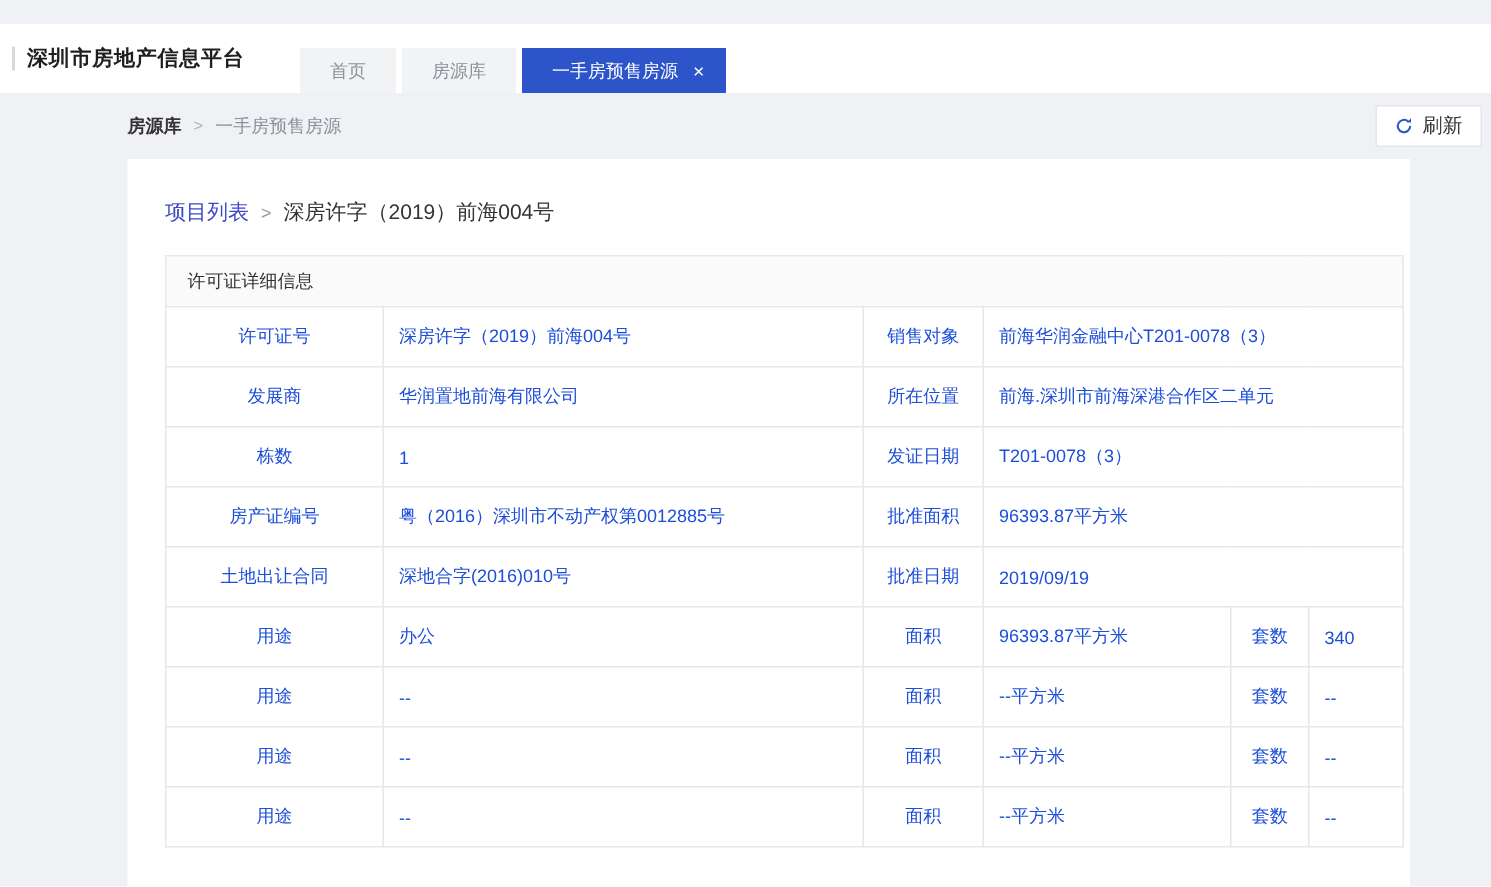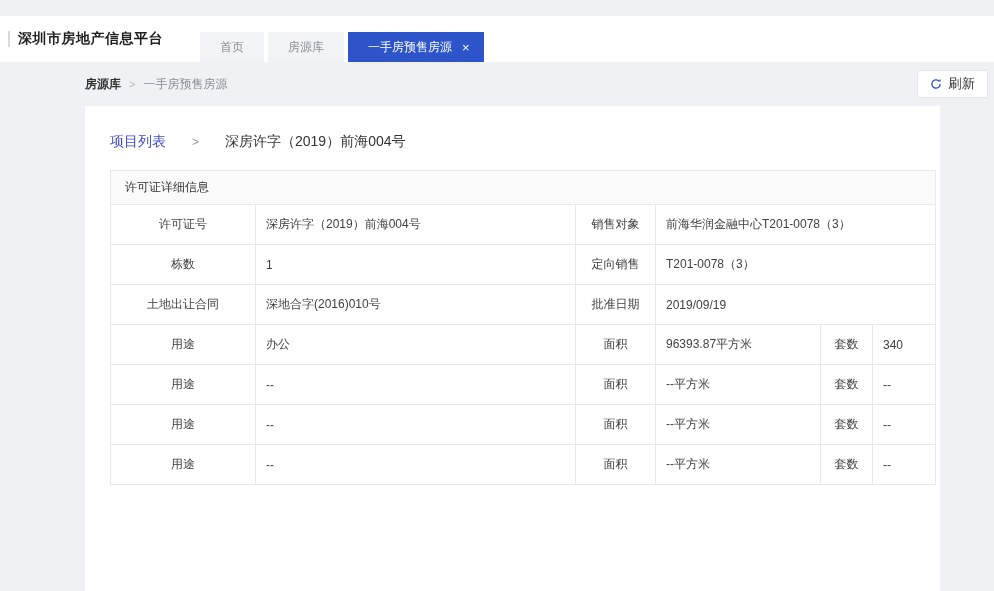--- a/index.html
+++ b/index.html
@@ -74,32 +74,32 @@
     height: 495px;
     background: #fff;
     overflow: hidden;
     padding: 0 5px 0 25px;
   }
   .page-title-line {
     padding: 27px 0 19px 0;
     font-size: 14px;
     display: flex;
     align-items: center;
-    gap: 26px;
+    gap: 8px;
   }
   .back-link { color: #3e49c8; cursor: pointer; }
   .title-sep { color: #999; font-size: 12px; }
   .doc-title { color: #333; }
 
   
   table.license { border-collapse: collapse; table-layout: fixed; width: 825px; }
   table.license td {
     border: 1px solid #e8e8e8;
     font-size: 12px;
-    color: #404040;
+    color: #1d4ed8;
     height: 40px;
     padding: 4px 10px;
     overflow: hidden;
   }
   tr.section-row td {
     background: #fafafa;
     height: 34px;
     padding-left: 14px;
     color: #333;
   }
@@ -167,28 +167,40 @@
         <td colspan="6">许可证详细信息</td>
       </tr>
 
       <tr>
         <td class="lbl">许可证号</td>
         <td class="val">深房许字（2019）前海004号</td>
         <td class="lbl">销售对象</td>
         <td class="val" colspan="3">前海华润金融中心T201-0078（3）</td>
       </tr>
 
+      <tr>
+        <td class="lbl">发展商</td>
+        <td class="val">华润置地前海有限公司</td>
+        <td class="lbl">所在位置</td>
+        <td class="val" colspan="3">前海.深圳市前海深港合作区二单元</td>
+      </tr>
 
       <tr>
         <td class="lbl">栋数</td>
         <td class="val">1</td>
-        <td class="lbl">定向销售</td>
+        <td class="lbl">发证日期</td>
         <td class="val" colspan="3">T201-0078（3）</td>
       </tr>
 
+      <tr>
+        <td class="lbl">房产证编号</td>
+        <td class="val">粤（2016）深圳市不动产权第0012885号</td>
+        <td class="lbl">批准面积</td>
+        <td class="val" colspan="3">96393.87平方米</td>
+      </tr>
 
       <tr>
         <td class="lbl">土地出让合同</td>
         <td class="val">深地合字(2016)010号</td>
         <td class="lbl">批准日期</td>
         <td class="val" colspan="3">2019/09/19</td>
       </tr>
 
 
       <tr>

